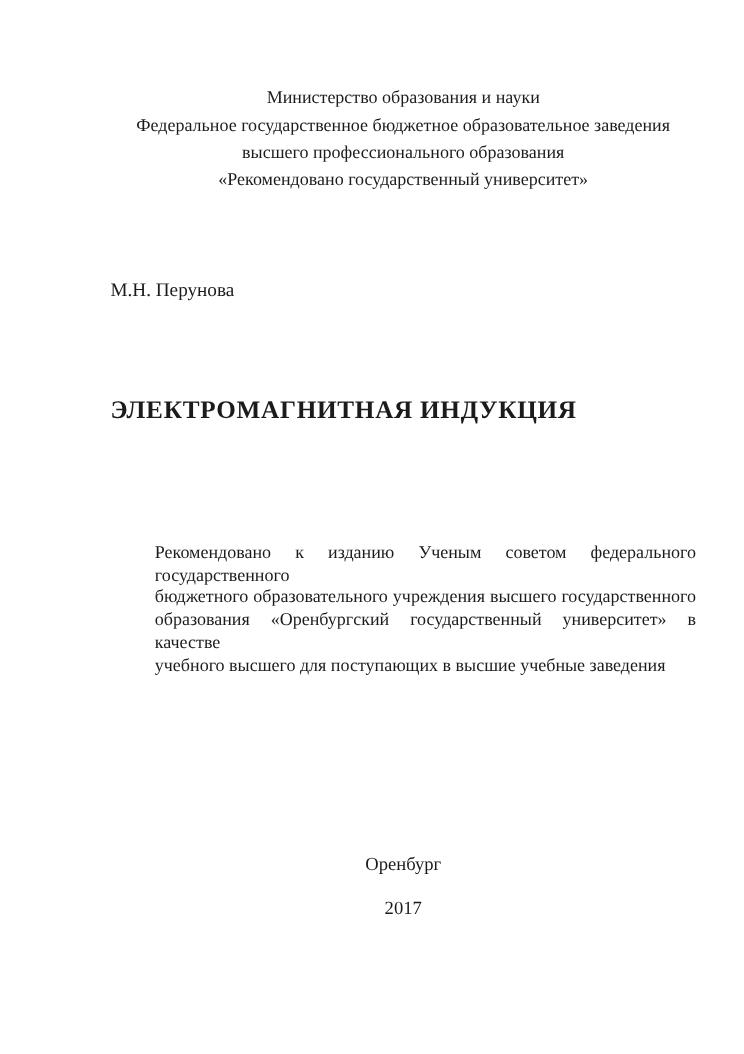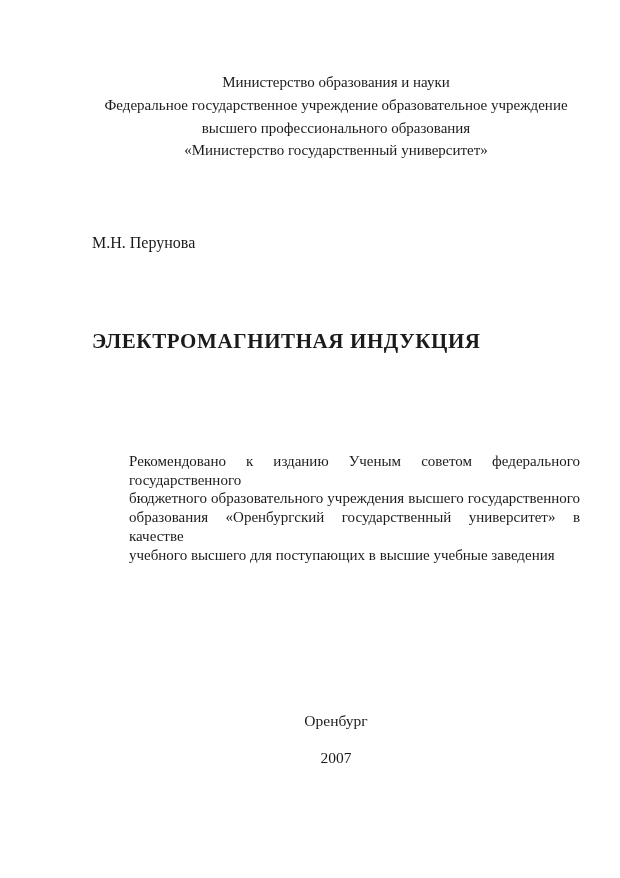--- a/index.html
+++ b/index.html
@@ -77,34 +77,34 @@
     line-height: 19px;
   }
 </style>
 </head>
 <body>
 
 <div class="page">
 
   <div class="abs header-block">
     <div>Министерство образования и науки</div>
-    <div>Федеральное государственное учреждение образовательное учреждение</div>
+    <div>Федеральное государственное бюджетное образовательное заведения</div>
     <div>высшего профессионального образования</div>
-    <div>«Министерство государственный университет»</div>
+    <div>«Рекомендовано государственный университет»</div>
   </div>
 
   <div class="abs author">М.Н. Перунова</div>
 
 
   <div class="abs title2">ЭЛЕКТРОМАГНИТНАЯ ИНДУКЦИЯ</div>
 
   <div class="abs recommendation">
     <div class="r-line">Рекомендовано к изданию Ученым советом федерального государственного</div>
     <div class="r-line">бюджетного образовательного учреждения высшего государственного</div>
     <div class="r-line">образования «Оренбургский государственный университет» в качестве</div>
     <div class="r-line last">учебного высшего для поступающих в высшие учебные заведения</div>
   </div>
 
   <div class="abs city">Оренбург</div>
 
-  <div class="abs year">2007</div>
+  <div class="abs year">2017</div>
 
 </div>
 
 </body></html>

